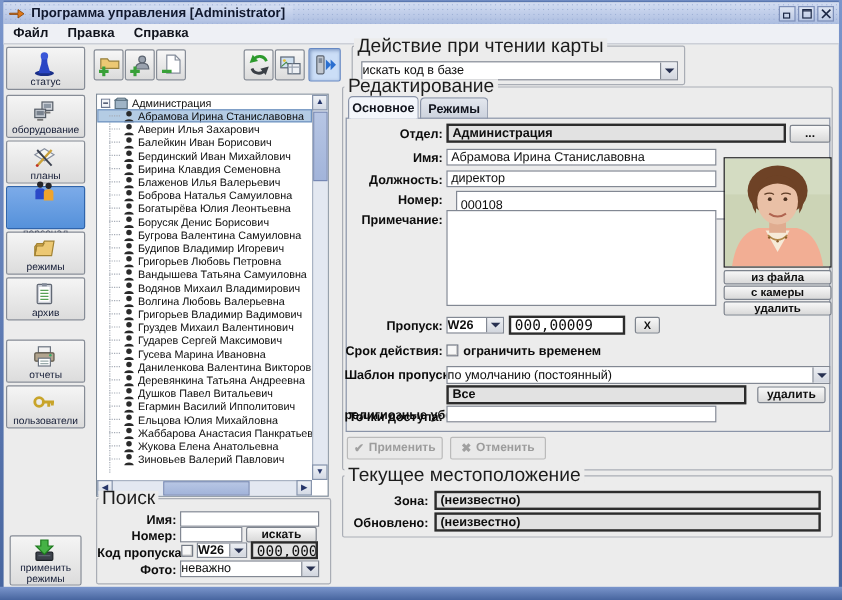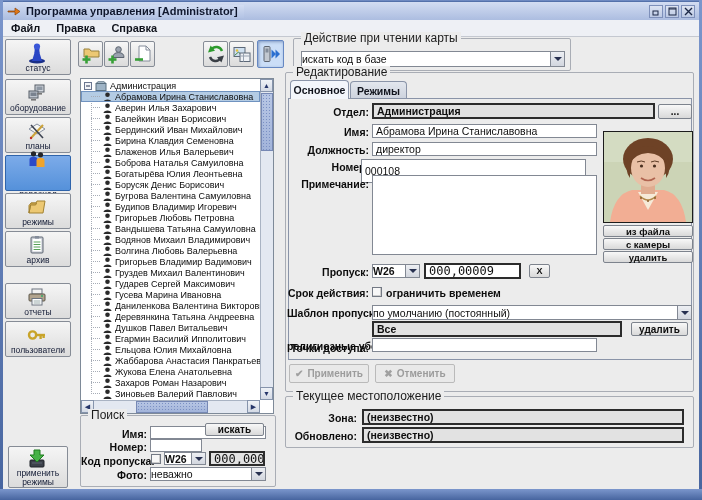--- a/index.html
+++ b/index.html
@@ -25,21 +25,21 @@
   .sbtn{position:absolute;left:5px;width:66px;height:36px;background:linear-gradient(#f5f5f5,#dcdcdc);
     border:1px solid #868c96;border-radius:2px;display:flex;flex-direction:column;align-items:center;
     justify-content:center;font-size:8.5px;color:#121a34;line-height:9px;}
   .sbtn.sel{background:linear-gradient(#7cabe9,#5591da);border-color:#2f64ab;gap:20px;}
   
   .tbtn{position:absolute;width:25px;height:26px;background:linear-gradient(#f7f7f7,#dbdbdb);
     border:1px solid #868c96;border-radius:2px;display:flex;align-items:center;justify-content:center;}
   .tbtn.pressed{background:#cbdef7;border-color:#6688c2;box-shadow:inset 1px 1px 3px rgba(40,70,130,.45);}
   
   .grp{position:absolute;border:1px solid #a9adb5;border-radius:2px;}
-  .glabel{position:absolute;top:-7px;left:7px;background:#ececec;padding:0 3px;font-size:12px;
+  .glabel{position:absolute;top:-7px;left:1px;background:#ececec;padding:0 3px;font-size:16px;
     line-height:13px;color:#1c1c1c;white-space:nowrap;}
   
   .fld{position:absolute;background:#fff;border:1px solid #828893;font-size:10.5px;color:#0e0e0e;
     display:flex;align-items:center;padding:0 3px;overflow:hidden;white-space:nowrap;}
   .ro{background:#e2e2e2;border:2px solid #2c2c2c;}
   .mono{font-family:"DejaVu Sans Mono",monospace;font-size:12px;}
   .combo{padding:0;}
   .cval{flex:1;padding:0 0;overflow:hidden;white-space:nowrap;display:flex;align-items:center;height:100%;}
   .carw{width:14px;height:100%;background:linear-gradient(#edeff3,#d2d6de);border-left:1px solid #828893;
     display:flex;align-items:center;justify-content:center;flex:none;}
@@ -580,30 +580,20 @@
             <span>Жукова Елена Анатольевна</span>
           </div>
           <div class="trow">
             <span class="stub"></span>
             <span class="ticon">
               <svg width="9" height="10" viewBox="0 0 9 10">
                 <circle cx="4.5" cy="2.7" r="2.3" fill="#2a2a2a"></circle>
                 <path d="M0.5 10 C0.5 6.6 8.5 6.6 8.5 10 Z" fill="#2a2a2a"></path>
               </svg>
             </span>
-            <span>Захаров Роман Назарович</span>
-          </div>
-          <div class="trow">
-            <span class="stub"></span>
-            <span class="ticon">
-              <svg width="9" height="10" viewBox="0 0 9 10">
-                <circle cx="4.5" cy="2.7" r="2.3" fill="#2a2a2a"></circle>
-                <path d="M0.5 10 C0.5 6.6 8.5 6.6 8.5 10 Z" fill="#2a2a2a"></path>
-              </svg>
-            </span>
             <span>Зиновьев Валерий Павлович</span>
           </div>
         </div>
     </div>
     <div class="vsb">
       <span class="sarr" style="top:0;left:-1px;">▲</span>
       <div class="sthumb" style="left:0;right:0;top:14px;height:58px;"></div>
       <span class="sarr" style="bottom:0;left:-1px;">▼</span>
     </div>
     <div class="hsb">
@@ -612,21 +602,21 @@
       <span class="sarr" style="right:0;top:-1px;">▶</span>
     </div>
   </div>
 
   <div class="grp" style="left:80px;top:415px;width:196px;height:72px;">
     <span class="glabel">Поиск</span>
     <span class="flabel" style="left:4px;top:12px;width:62px;">Имя:</span>
     <div class="fld" style="left:69px;top:10px;width:116px;height:13px;"></div>
     <span class="flabel" style="left:4px;top:25px;width:62px;">Номер:</span>
     <div class="fld" style="left:69px;top:23px;width:52px;height:13px;"></div>
-    <div class="btn" style="left:124px;top:7px;width:59px;height:13px;">искать</div>
+    <div class="btn" style="left:124px;top:23px;width:59px;height:13px;">искать</div>
     <span class="flabel" style="left:0px;top:39px;width:66px;">Код пропуска:</span>
     <span class="cb" style="left:70px;top:38px;"></span>
     <div class="fld combo" style="left:83px;top:36px;width:42px;height:13px;font-weight:bold;">
       <span class="cval">W26</span>
       <span class="carw"></span>
     </div>
     <div class="fld ro mono" style="left:128px;top:35px;width:56px;height:15px;">000,00000</div>
     <span class="flabel" style="left:4px;top:53px;width:62px;">Фото:</span>
     <div class="fld combo" style="left:69px;top:51px;width:116px;height:14px;">
       <span class="cval">неважно</span>
@@ -645,21 +635,21 @@
     <div class="fld ro" style="left:86px;top:30px;width:283px;height:16px;font-weight:bold;">Администрация</div>
     <div class="btn" style="left:372px;top:31px;width:34px;height:15px;">...</div>
 
     <span class="flabel" style="left:1px;top:53px;width:82px;">Имя:</span>
     <div class="fld" style="left:86px;top:51px;width:225px;height:14px;">Абрамова Ирина Станиславовна</div>
 
     <span class="flabel" style="left:1px;top:71px;width:82px;">Должность:</span>
     <div class="fld" style="left:86px;top:69px;width:225px;height:14px;">директор</div>
 
     <span class="flabel" style="left:1px;top:88px;width:82px;">Номер:</span>
-    <div class="fld" style="left:75px;top:86px;width:225px;height:24px;">000108</div>
+    <div class="fld" style="left:94px;top:86px;width:225px;height:24px;">000108</div>
 
     <span class="flabel" style="left:1px;top:105px;width:82px;">Примечание:</span>
     <div class="fld" style="left:86px;top:102px;width:225px;height:80px;align-items:flex-start;"></div>
 
     <div class="abs" style="left:317px;top:58px;width:90px;height:92px;border:1px solid #1c1c1c;overflow:hidden;">
       <svg width="88" height="90" viewBox="0 0 88 90">
         <rect width="88" height="90" fill="#ccd4b6"></rect>
         <rect width="88" height="30" fill="#d4dcc2"></rect>
         <path d="M6 90 Q10 62 28 58 L60 58 Q78 62 82 90 Z" fill="#f2ae94"></path>
         <path d="M34 60 L44 78 L54 60 Z" fill="#f6ead8"></path>

